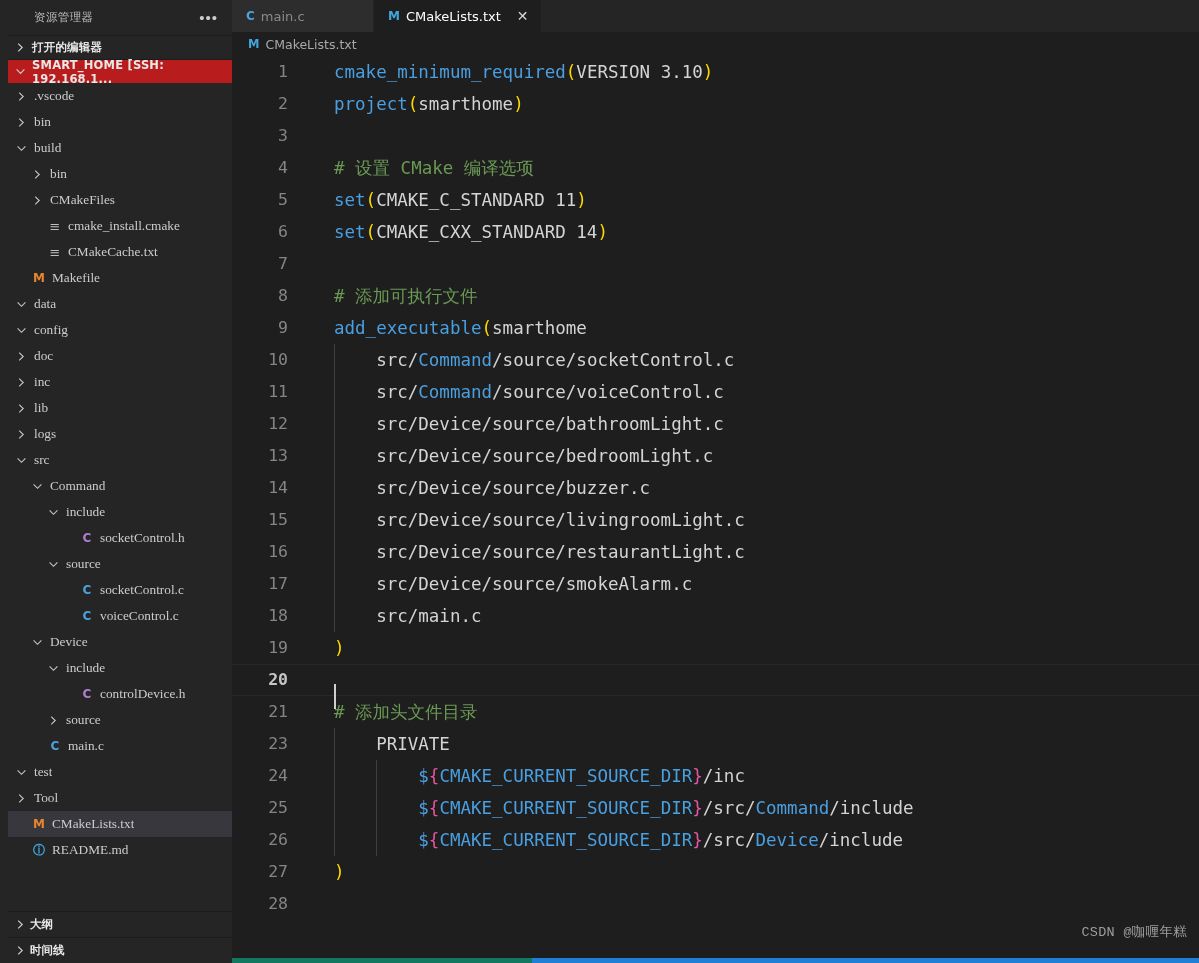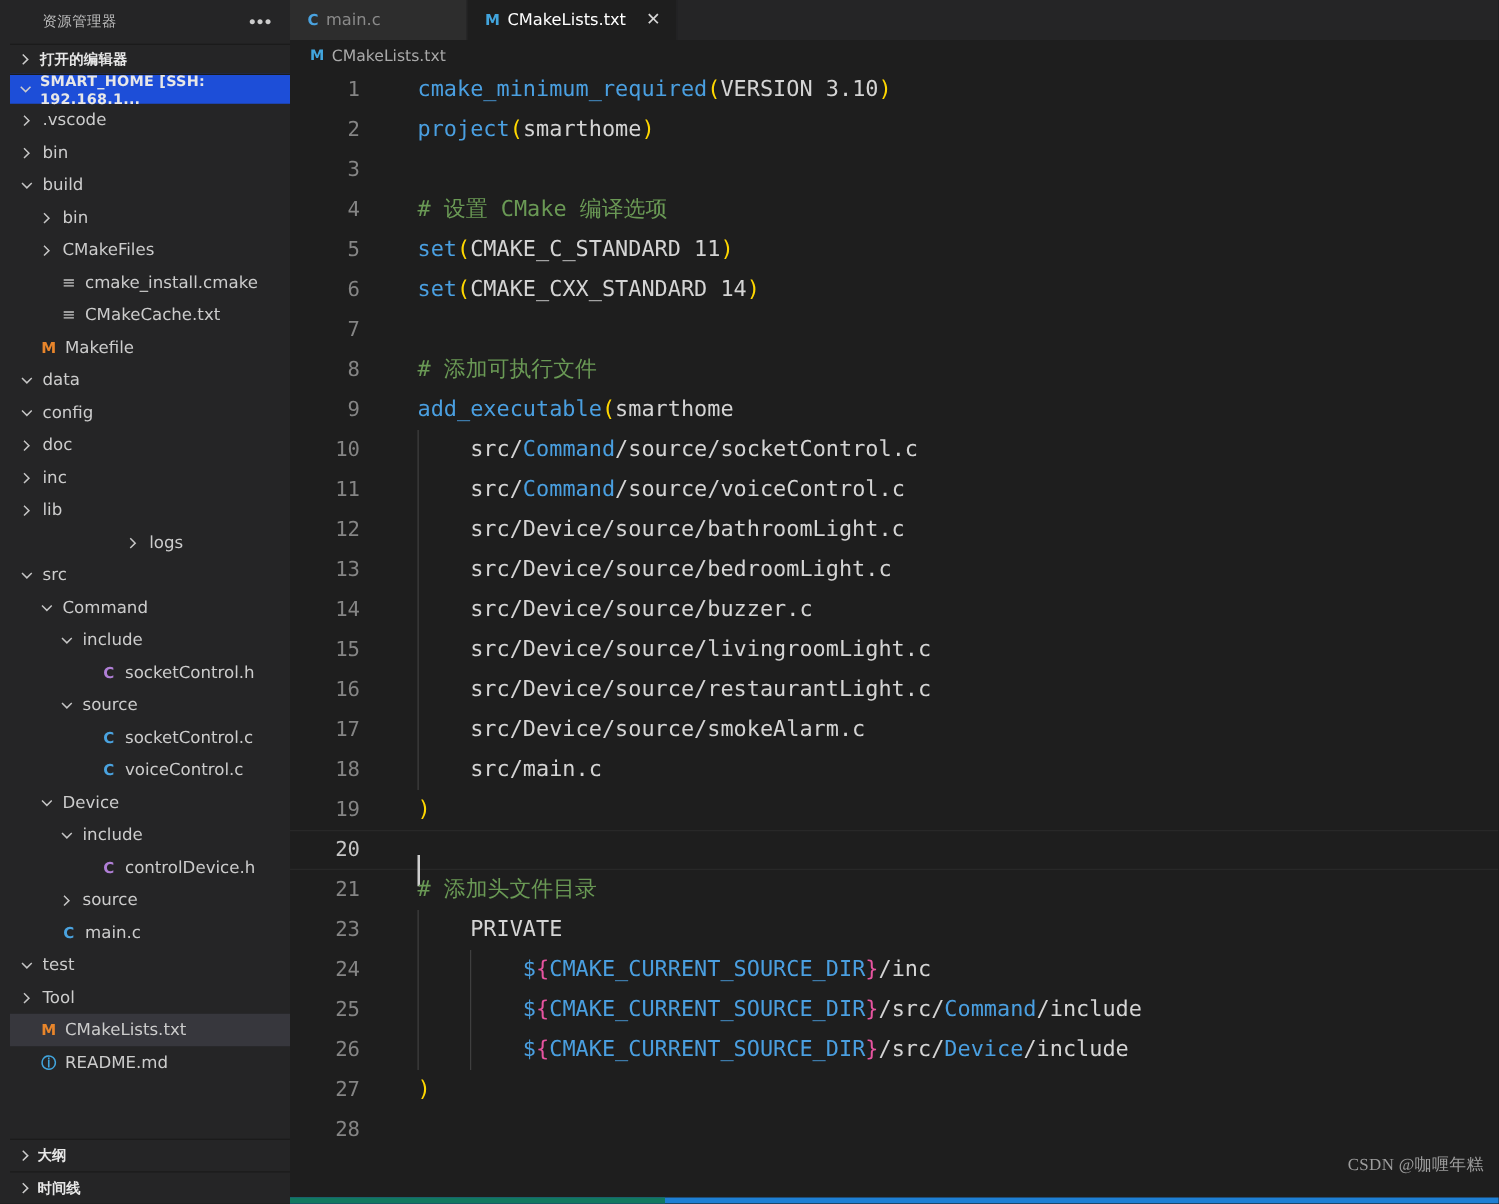--- a/index.html
+++ b/index.html
@@ -20,33 +20,33 @@
   .sb-title{ height:35px; display:flex; align-items:center; justify-content:space-between;
              padding:0 14px 0 26px; }
   .sb-title .txt{ font-size:11.5px; color:#bbbbbb; letter-spacing:.4px; font-weight:400;
                   font-family:"DejaVu Sans", sans-serif;}
   .sb-title .dots{ color:#cccccc; font-size:15px; letter-spacing:1px; line-height:8px; }
 
   .section-head{ height:24px; display:flex; align-items:center; gap:4px; padding-left:4px;
                  border-top:1px solid #1b1b1b; }
   .section-head .label{ font-size:11.5px; font-weight:bold; color:#e7e7e7;
                         font-family:"DejaVu Sans", sans-serif; letter-spacing:.2px;}
-  .section-head.proj{ background:#1d4ed8; }
+  .section-head.proj{ background:#b91c1c; }
 
   .chev{ width:16px; height:16px; flex:0 0 16px; display:inline-flex; align-items:center; justify-content:center; }
   .chev svg{ display:block; }
 
   .tree{ flex:1 1 auto; overflow:hidden; padding-top:0px; }
   .row{ height:26px; display:flex; align-items:center; white-space:nowrap;
         font-size:13.3px; color:#cccccc; font-family:"DejaVu Sans", sans-serif; }
   .row.sel{ background:#37373d; }
   .row .twisty{ width:18px; flex:0 0 18px; display:flex; align-items:center; justify-content:center; }
   .row .ficon{ width:18px; flex:0 0 18px; display:flex; align-items:center; justify-content:center;
                font-size:12px; font-weight:bold; }
-  .row .name{ padding-left:4px; overflow:hidden; text-overflow:ellipsis; }
+  .row .name{ padding-left:4px; overflow:hidden; text-overflow:ellipsis;font-family:Liberation Serif, serif; }
 
   .ic-c{ color:#4aa3e0; }
   .ic-h{ color:#b07fd6; }
   .ic-m{ color:#e8852b; }
   .ic-md{ color:#42a5dd; }
   .ic-txt{ color:#c0c0c0; font-weight:normal; font-size:13px;}
 
   .panel-foot{ border-top:1px solid #1b1b1b; height:26px; display:flex; align-items:center;
                gap:2px; padding-left:4px; }
   .panel-foot .label{ font-size:11.5px; font-weight:bold; color:#e7e7e7;
@@ -73,37 +73,37 @@
   .breadcrumb .bicon{ font-weight:bold; font-size:11.5px; color:#42a5dd; }
 
   .editor{ position:relative; flex:1 1 auto; overflow:hidden; background:#1e1e1e; }
   .code{ position:relative; font-family:"DejaVu Sans Mono", monospace; font-size:17.5px;
          line-height:32px; }
   .ln-row{ height:32px; display:flex; align-items:center; position:relative; }
   .ln-row.active{ box-shadow: inset 0 1px 0 #282828, inset 0 -1px 0 #282828; background:#1e1e1e;}
   .gutter{ width:70px; flex:0 0 70px; text-align:right; padding-right:14px;
            color:#858585; font-size:16.5px; font-family:"DejaVu Sans Mono", monospace;
            user-select:none; }
-  .ln-row.active .gutter{ color:#c6c6c6; }
+  .ln-row.active .gutter{ color:#c6c6c6;font-weight:bold; }
   .ltext{ position:relative; padding-left:32px; white-space:pre; color:#d4d4d4; }
 
   .tok-fn{ color:#4a9fe0; }
   .tok-paren-y{ color:#ffd700; }
   .tok-comment{ color:#6a9955; }
   .tok-arg{ color:#d4d4d4;margin-top:28px; }
   .tok-var{ color:#4a9fe0; }
   .tok-brace{ color:#e754a0; }
   .tok-dir{ color:#4a9fe0; }
 
   .indent{ position:absolute; top:0; width:1px; height:32px; background:#3f3f3f; }
 
   .cursor{ position:absolute; width:2px; height:25px; background:#cfcfcf; top:4px; }
 
   .watermark{ position:absolute; right:12px; bottom:22px; font-size:13.5px; color:#9e9e9e;
-              font-family:Liberation Serif, serif; letter-spacing:.3px; }
+              font-family:Liberation Mono, monospace; letter-spacing:.3px; }
 
   .statusbar{ position:absolute; left:0; bottom:0; width:1199px; height:5px;
               background:#1e7fd4; display:flex;}
   .statusbar .teal{ width:300px; height:5px; background:#12785f; }
 </style>
 </head>
 <body>
 
 <div class="app">
 
@@ -229,21 +229,21 @@
           <span class="name">inc</span>
         </div>
         <div class="row" style="padding-left: 4px;">
           <span class="twisty">
             <svg width="11" height="11" viewBox="0 0 11 11">
               <path d="M3.2 1.6 L7.2 5.5 L3.2 9.4" fill="none" stroke="#c5c5c5" stroke-width="1.15"></path>
             </svg>
           </span>
           <span class="name">lib</span>
         </div>
-        <div class="row" style="padding-left: 4px; justify-content: center;">
+        <div class="row" style="padding-left: 4px;">
           <span class="twisty">
             <svg width="11" height="11" viewBox="0 0 11 11">
               <path d="M3.2 1.6 L7.2 5.5 L3.2 9.4" fill="none" stroke="#c5c5c5" stroke-width="1.15"></path>
             </svg>
           </span>
           <span class="name">logs</span>
         </div>
         <div class="row" style="padding-left: 4px;">
           <span class="twisty">
             <svg width="11" height="11" viewBox="0 0 11 11">

